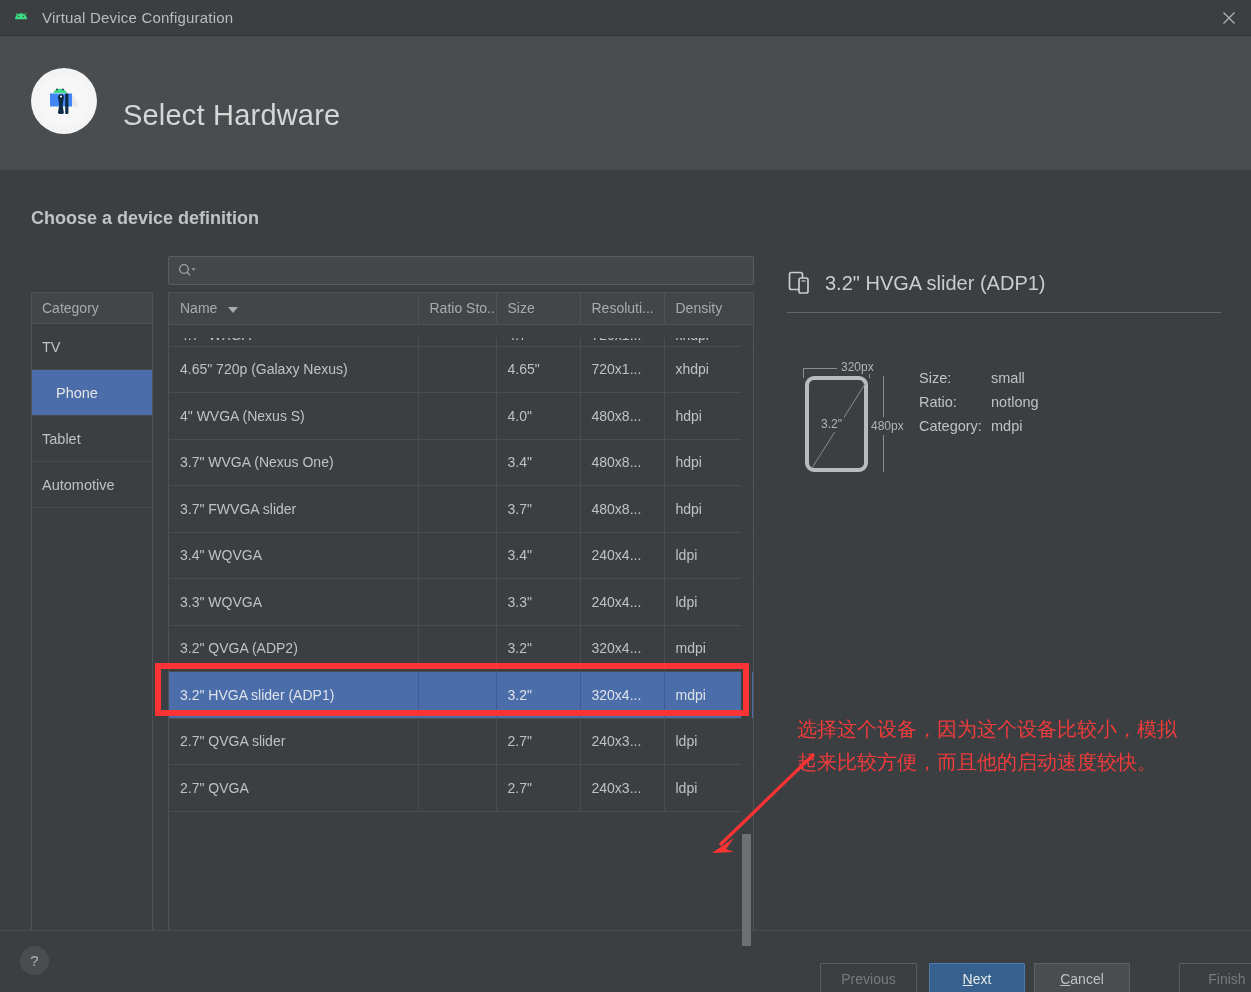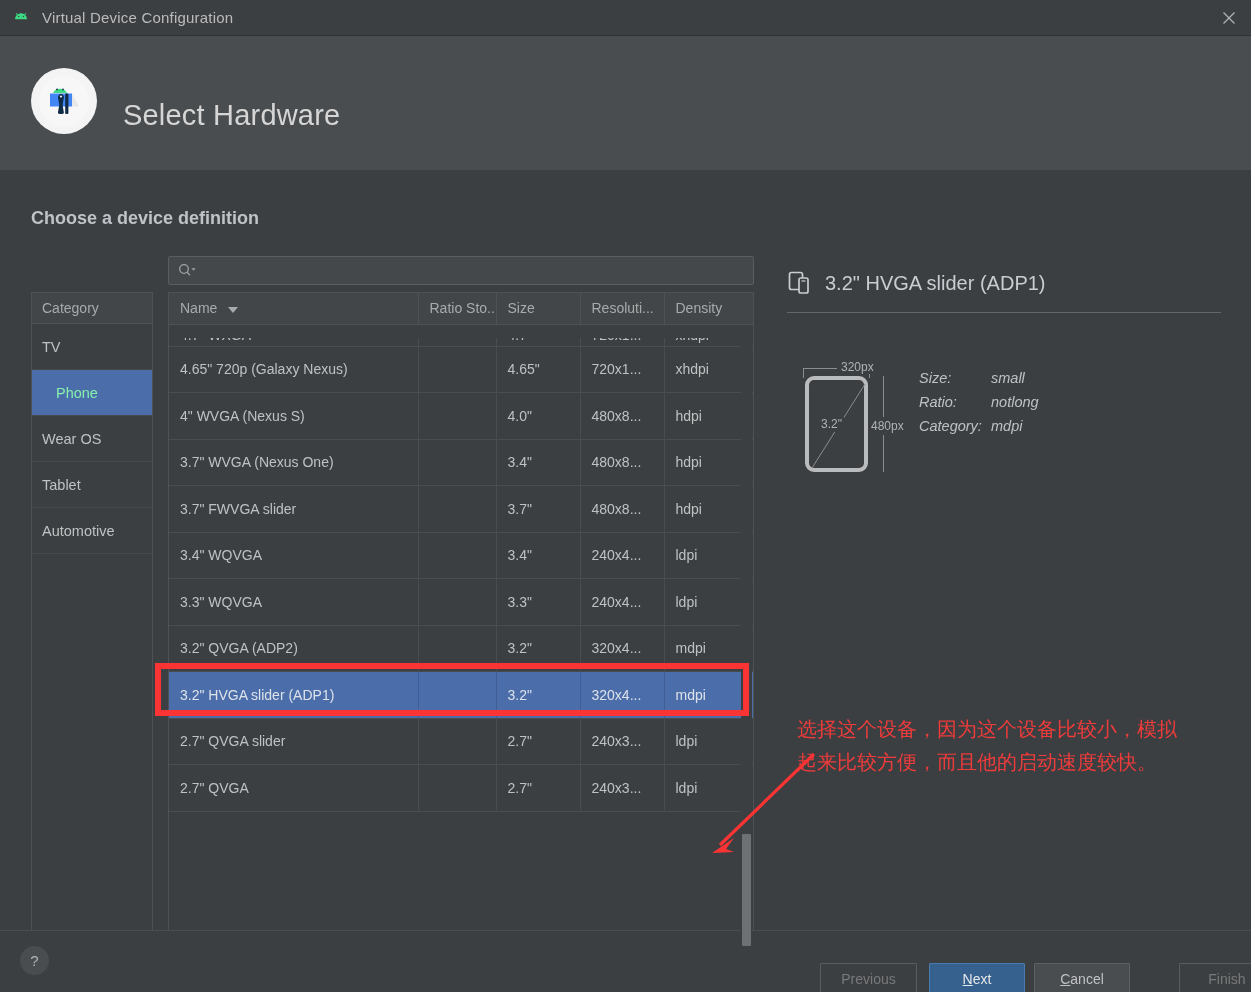--- a/index.html
+++ b/index.html
@@ -67,21 +67,21 @@
   .cat-header {
     height: 31px; display: flex; align-items: center; padding-left: 10px;
     color: #a8aaac; font-size: 14px; background: #434648;
     border-bottom: 1px solid #4f5254;
   }
   .cat-item {
     height: 46px; display: flex; align-items: center; padding-left: 10px;
     color: #bfc1c3; font-size: 14.5px; border-bottom: 1px solid #47494b;
     cursor: pointer;
   }
-  .cat-item.selected { background: #4b6eab; color: #86efac; padding-left: 24px; }
+  .cat-item.selected { background: #4b6eab; color: #e5e5e5; padding-left: 24px; }
 
   
   .search-box {
     position: absolute; left: 168px; top: 86px; width: 586px; height: 29px;
     background: #45484a; border: 1px solid #5a5d5f; border-radius: 2px;
     display: flex; align-items: center; padding-left: 9px;
   }
   .search-icon-wrap { width: 18px; height: 16px; position: relative; }
   .search-input {
     flex: 1; background: transparent; border: none; outline: none;
@@ -169,21 +169,21 @@
   }
   .dim-right { position: absolute; left: 86px; top: 16px; width: 1px; height: 96px; background: #8a8d8f; }
   .lbl-480 {
     position: absolute; left: 73px; top: 57px; color: #b0b3b5; font-size: 12px;
     background: #3c3f41; padding: 2px 1px;
   }
   .lbl-32 {
     position: absolute; left: 22px; top: 56px; color: #b0b3b5; font-size: 12px;
     background: #3c3f41; padding: 1px 2px;
   }
-  .det-specs { position: absolute; left: 132px; top: 102px; font-size: 14.5px; color: #bfc1c3; font-style: italic; }
+  .det-specs { position: absolute; left: 132px; top: 102px; font-size: 14.5px; color: #bfc1c3; }
   .spec-row { display: flex; height: 24px; align-items: center; }
   .spec-key { width: 72px; }
   .spec-val { }
 
   
   .annot-text {
     position: absolute; left: 797px; top: 543px; width: 435px;
     color: #ef3b3b; font-size: 20px; line-height: 33px;
     font-family: Liberation Sans, sans-serif; white-space: pre-line;
   }
@@ -260,21 +260,20 @@
 
   <div class="body-area">
 
     <div class="section-title">Choose a device definition</div>
     <div class="ghost-text">· ·· ··   ·  ·· ·· ·· ··· ·· ··</div>
 
     <div class="cat-list">
       <div class="cat-header">Category</div>
       <div class="cat-item">TV</div>
       <div class="cat-item selected">Phone</div>
-      <div class="cat-item">Wear OS</div>
       <div class="cat-item">Tablet</div>
       <div class="cat-item">Automotive</div>
     </div>
 
     <div class="search-box">
       <span class="search-icon-wrap">
         <svg width="18" height="15" viewBox="0 0 18 15">
           <circle cx="6" cy="6" r="4.3" fill="none" stroke="#a0a3a5" stroke-width="1.3"></circle>
           <line x1="9.2" y1="9.3" x2="12" y2="12.4" stroke="#a0a3a5" stroke-width="1.3"></line>
           <path d="M13.5 5.2 l4 0 l-2 2.6 z" fill="#a0a3a5"></path>

